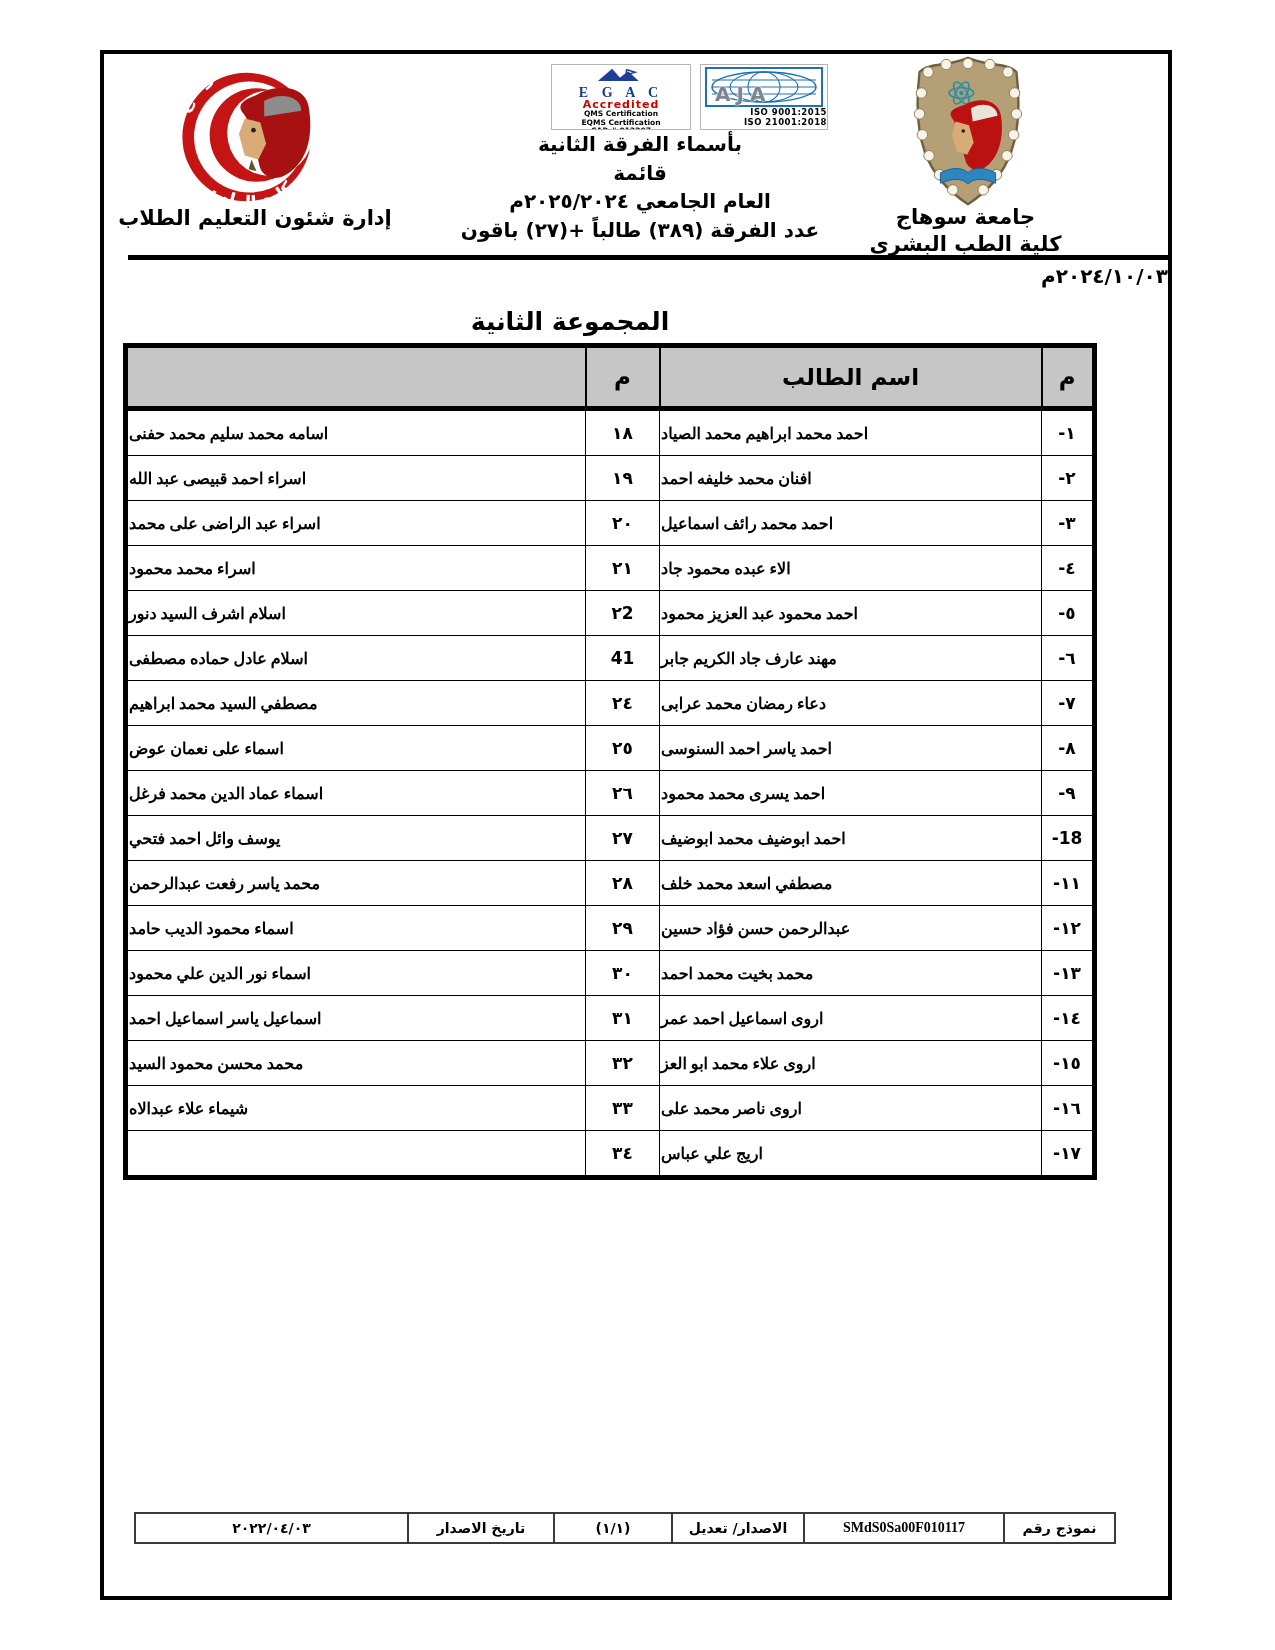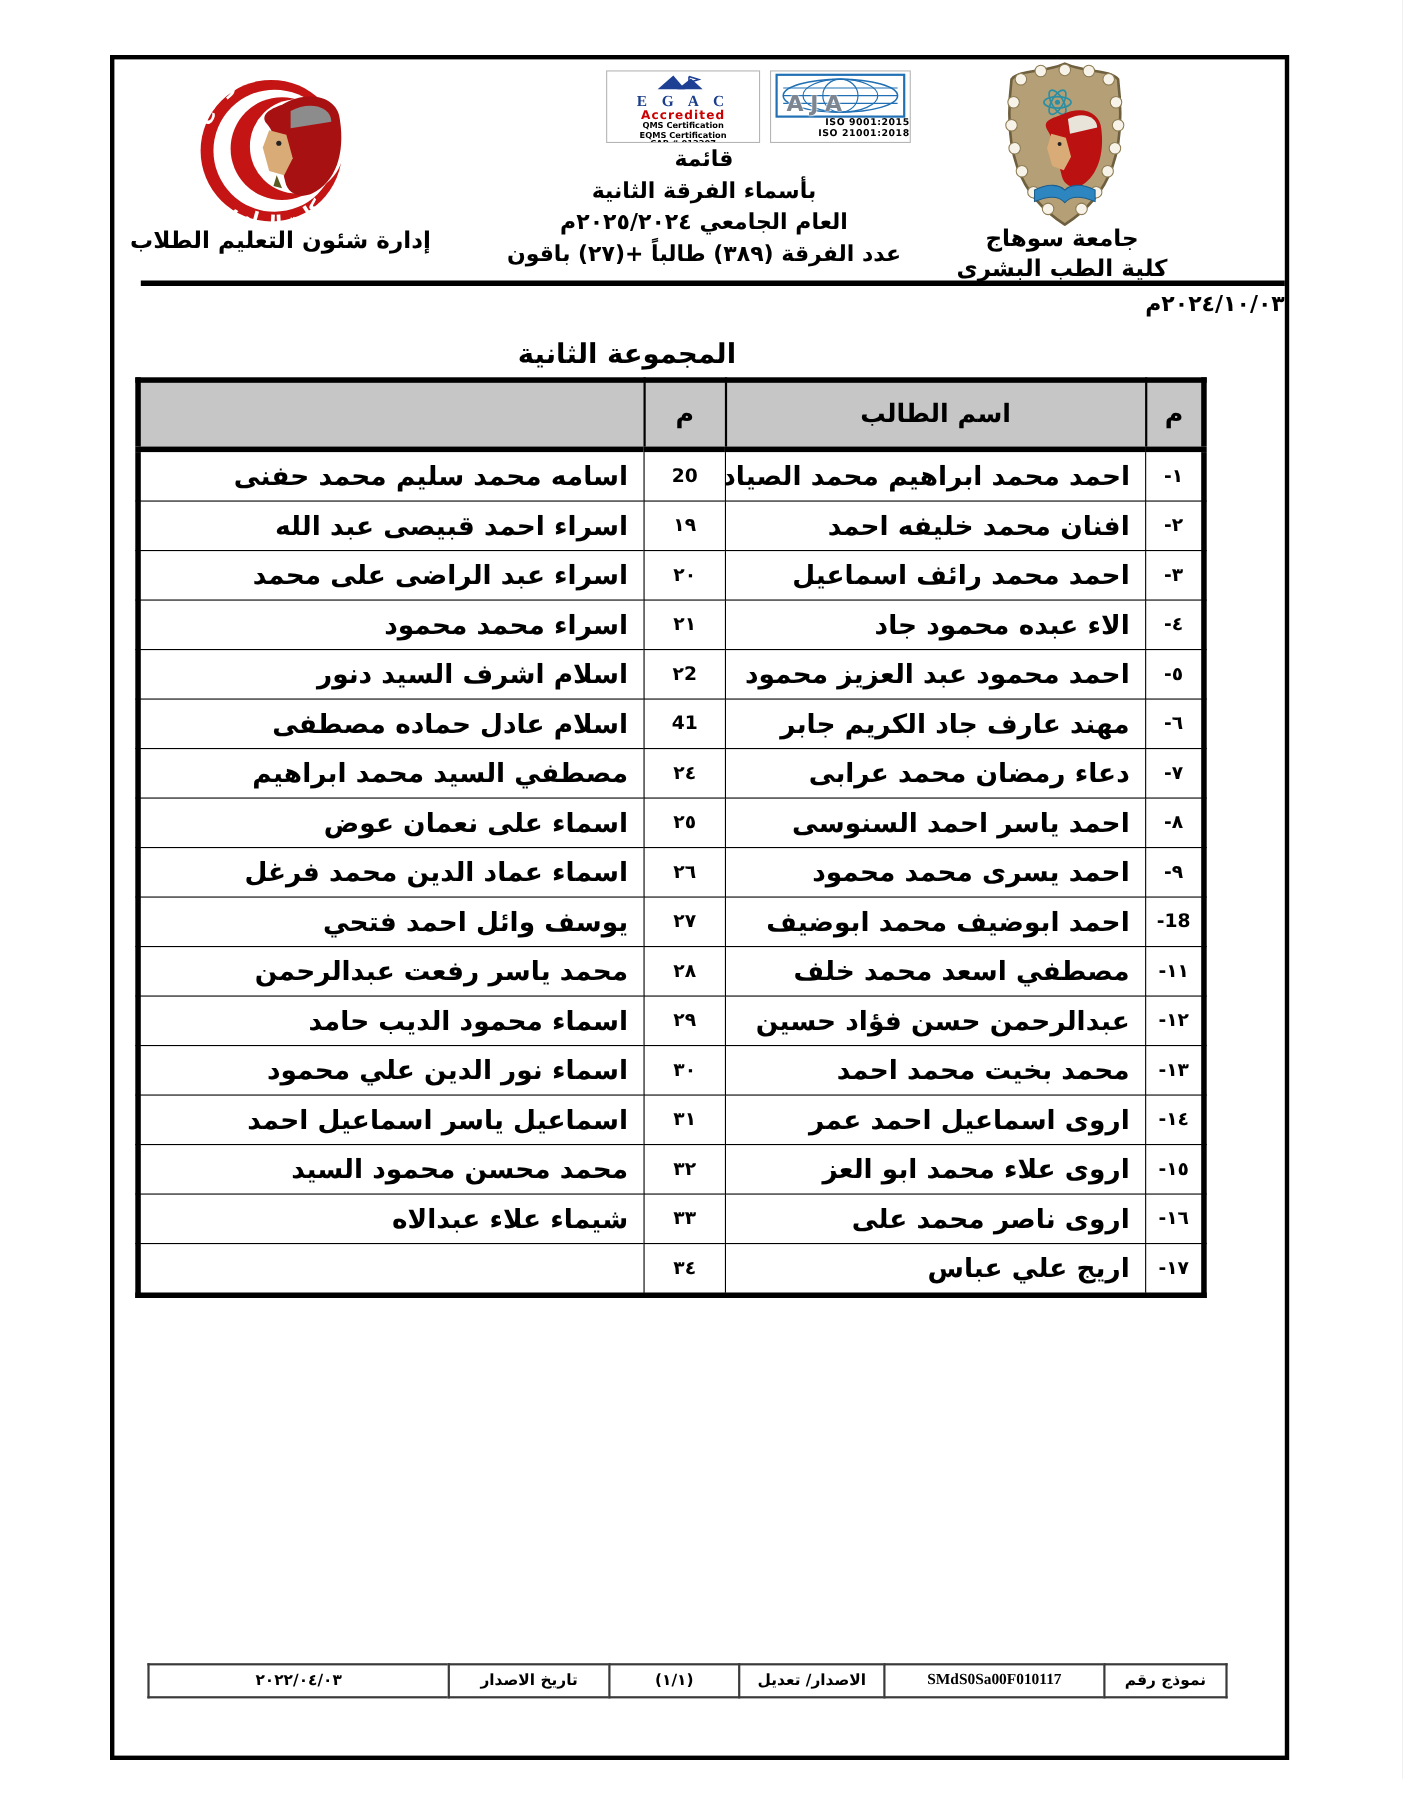--- a/index.html
+++ b/index.html
@@ -40,21 +40,21 @@
                direction:rtl;font-weight:bold;font-size:25px;}
 
   
   table.students{position:absolute;left:123px;top:343px;width:969px;height:795px;
                  border-collapse:collapse;table-layout:fixed;direction:rtl;
                  border:5px solid #000;font-weight:bold;}
   table.students th{background:#c6c6c6;border:2px solid #000;border-bottom:5px solid #000;
                     height:56px;font-size:23px;}
   table.students td{border:1.5px solid #000;height:42px;overflow:hidden;white-space:nowrap;}
   td.cell-num-right,td.cell-num-mid{text-align:center;font-size:17px;}
-  td.cell-name-right,td.cell-name-left{text-align:right;padding-right:14px;font-size:24px;}
+  td.cell-name-right,td.cell-name-left{text-align:left;padding-right:14px;font-size:16px;font-family:Liberation Serif, serif;}
 
   
   table.footer{position:absolute;left:134px;top:1512px;width:980px;height:32px;
                border-collapse:collapse;table-layout:fixed;direction:rtl;
                border:2px solid #3a3a3a;font-weight:bold;}
   table.footer td{border:2px solid #3a3a3a;text-align:center;font-size:14px;direction:rtl;}
   td.footer-code{font-family:"Liberation Serif",serif;font-size:16px;direction:ltr;}
 </style>
 </head>
 <body>
@@ -111,22 +111,22 @@
         <line x1="5" y1="18" x2="109" y2="18" stroke="#2170b4" stroke-width="1.1"></line>
         <line x1="5" y1="25" x2="109" y2="25" stroke="#2170b4" stroke-width="1.1"></line>
       </svg>
       <span class="aja-name">AJA</span>
     </div>
     <div class="iso">ISO 9001:2015</div>
     <div class="iso">ISO 21001:2018</div>
   </div>
 
   <div class="center-block">
+    <div>بأسماء الفرقة الثانية</div>
     <div>قائمة</div>
-    <div>بأسماء الفرقة الثانية</div>
     <div>العام الجامعي ٢٠٢٥/٢٠٢٤م</div>
     <div>عدد الفرقة (٣٨٩) طالباً +(٢٧) باقون</div>
   </div>
 
   <div class="shield-logo">
     <svg width="130" height="152" viewBox="0 0 130 160">
       <path d="M65 3 C85 12 108 8 116 18 C124 86 110 128 65 157 C20 128 6 86 14 18 C22 8 45 12 65 3 Z" fill="#b49f76" stroke="#6e5f3e" stroke-width="2.5"></path>
       <g fill="#f7f3e8" stroke="#8d7c53" stroke-width="1">
         <circle cx="65" cy="9" r="5.5"></circle>
           <circle cx="88" cy="10" r="5.5"></circle>
@@ -180,21 +180,21 @@
         <th>م</th>
         <th>اسم الطالب</th>
         <th>م</th>
         <th></th>
       </tr>
     </thead>
     <tbody>
         <tr>
           <td class="cell-num-right">١-</td>
           <td class="cell-name-right">احمد محمد ابراهيم محمد الصياد</td>
-          <td class="cell-num-mid">20</td>
+          <td class="cell-num-mid">١٨</td>
           <td class="cell-name-left">اسامه محمد سليم محمد حفنى</td>
         </tr>
         <tr>
           <td class="cell-num-right">٢-</td>
           <td class="cell-name-right">افنان محمد خليفه احمد</td>
           <td class="cell-num-mid">١٩</td>
           <td class="cell-name-left">اسراء احمد قبيصى عبد الله</td>
         </tr>
         <tr>
           <td class="cell-num-right">٣-</td>

